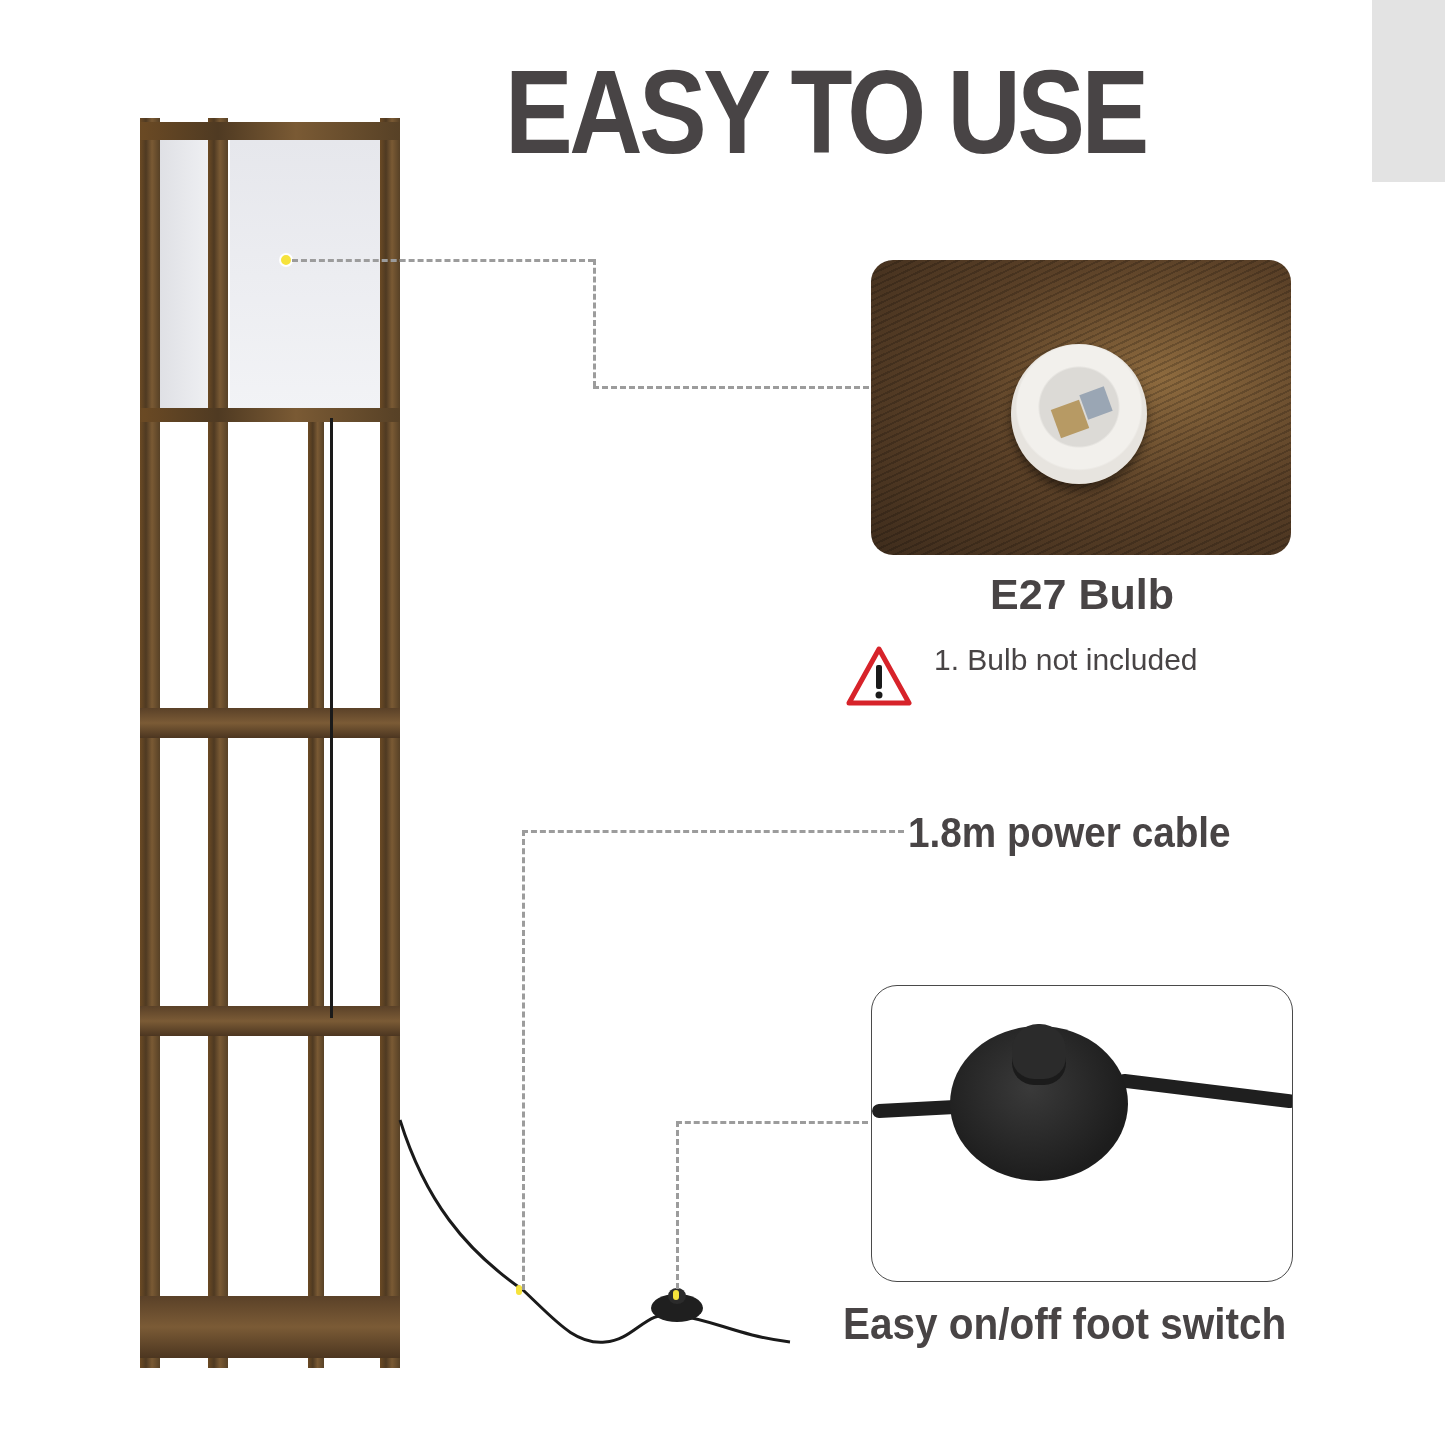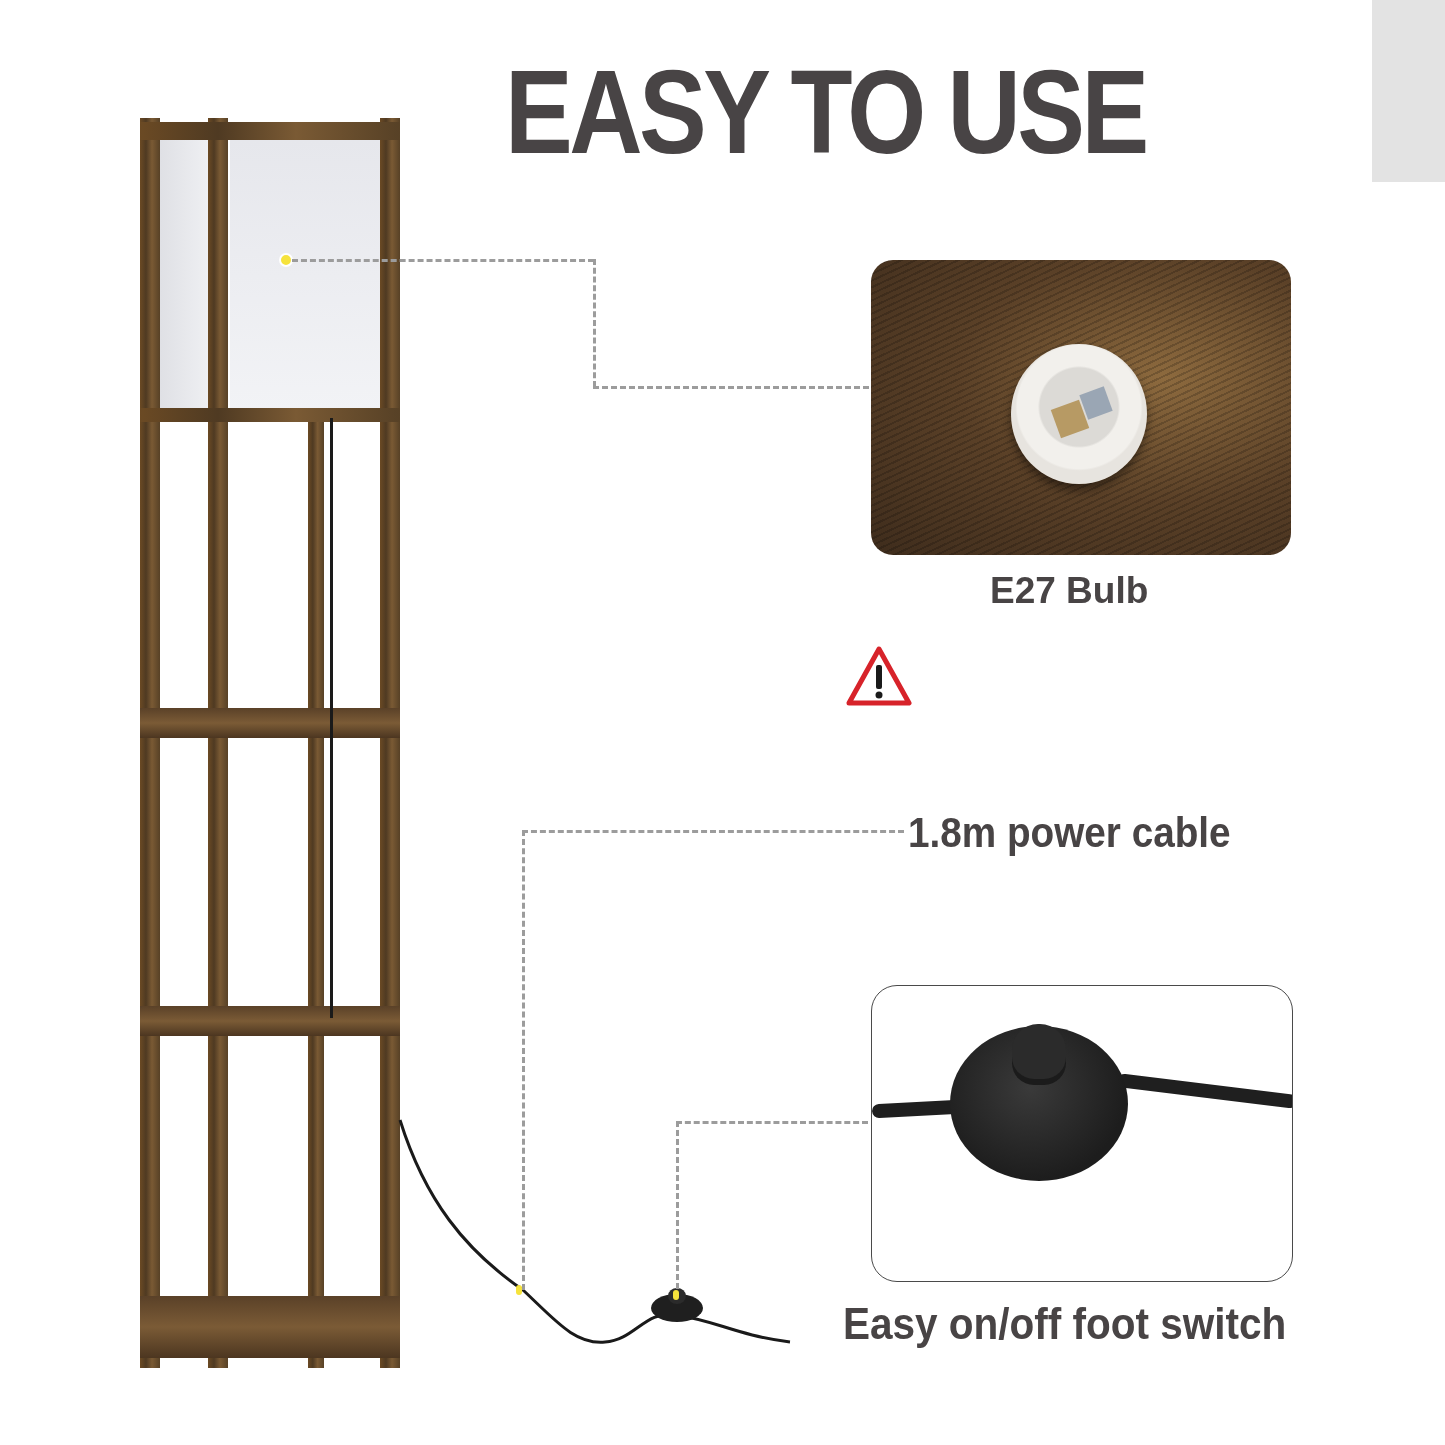--- a/index.html
+++ b/index.html
@@ -32,21 +32,21 @@
   .photo-box {
     left: 871px; top: 260px; width: 420px; height: 295px; border-radius: 22px; overflow: hidden;
     background:
       repeating-linear-gradient(155deg, rgba(0,0,0,0.18) 0 2px, transparent 2px 6px),
       radial-gradient(ellipse at 70% 40%, #8d6a3e 0%, #5a4027 50%, #3e2c1c 100%);
   }
   .socket { position: absolute; left: 140px; top: 84px; width: 136px; height: 140px; border-radius: 50%;
             background: radial-gradient(circle at 50% 45%, #dcdad6 0 38%, #f2f0ec 40% 60%, #e7e4df 62%); box-shadow: 0 6px 10px rgba(0,0,0,0.45); }
   .socket .brass { position: absolute; left: 44px; top: 60px; width: 30px; height: 30px; background: #b79a64; transform: rotate(-20deg); }
   .socket .steel { position: absolute; left: 72px; top: 46px; width: 26px; height: 26px; background: #9aa6b4; transform: rotate(-20deg); }
-  .caption-bulb { left: 990px; top: 570px; font-size: 37px; font-weight: bold; color: #484445; }
+  .caption-bulb { left: 990px; top: 570px; font-size: 43px; font-weight: bold; color: #484445; }
   .warn-icon { left: 845px; top: 645px; width: 68px; height: 62px; }
   .warn-text { left: 934px; top: 640px; font-size: 30px; line-height: 40px; color: #484445; }
   .caption-cable { left: 908px; top: 808px; font-size: 43px; font-weight: bold; color: #484445; transform: scaleX(0.9); transform-origin: left; white-space: nowrap;}
   .switch-box { left: 871px; top: 985px; width: 420px; height: 295px; border: 1.5px solid #4a4a4a; border-radius: 26px; background: #fff; overflow: hidden; }
   .switch-base { position: absolute; left: 78px; top: 40px; width: 178px; height: 155px; border-radius: 50%;
                  background: radial-gradient(ellipse at 45% 40%, #3a3a3a, #1d1d1d 70%); }
   .switch-btn { position: absolute; left: 140px; top: 38px; width: 54px; height: 55px; border-radius: 26px 26px 22px 22px; background: #2b2b2b; box-shadow: 0 6px 0 #1b1b1b; }
   .switch-cord-l { position: absolute; left: 0; top: 116px; width: 90px; height: 14px; background: #1f1f1f; border-radius: 7px; transform: rotate(-3deg); }
   .switch-cord-r { position: absolute; left: 245px; top: 98px; width: 180px; height: 14px; background: #1f1f1f; border-radius: 7px; transform: rotate(7deg); }
   .caption-switch { left: 843px; top: 1298px; font-size: 45px; font-weight: bold; color: #484445; transform: scaleX(0.9); transform-origin: left; white-space: nowrap; }
@@ -96,20 +96,21 @@
   </div>
 </div>
 <div class="abs caption-bulb">E27 Bulb</div>
 
 <svg class="abs warn-icon" viewBox="0 0 68 62">
   <path d="M34 4 L64 58 L4 58 Z" fill="#fff" stroke="#d7232a" stroke-width="5" stroke-linejoin="round"></path>
   <rect x="31" y="20" width="6" height="24" rx="2" fill="#1a1a1a"></rect>
   <circle cx="34" cy="50" r="3.5" fill="#1a1a1a"></circle>
 </svg>
 <div class="abs warn-text">
+  <div>1. Bulb not included</div>
 </div>
 
 <div class="abs callout-line" style="left:522px;top:830px;width:382px;border-top-width:3px;"></div>
 <div class="abs callout-line" style="left:522px;top:830px;height:460px;border-left-width:3px;"></div>
 <div class="abs dot" style="left:516px;top:1285px;width:6px;height:10px;border:none;border-radius:4px;"></div>
 <div class="abs caption-cable">1.8m power cable</div>
 
 <div class="abs callout-line" style="left:676px;top:1121px;width:192px;border-top-width:3px;"></div>
 <div class="abs callout-line" style="left:676px;top:1121px;height:168px;border-left-width:3px;"></div>
 <div class="abs dot" style="left:673px;top:1290px;width:6px;height:10px;border:none;border-radius:4px;"></div>

